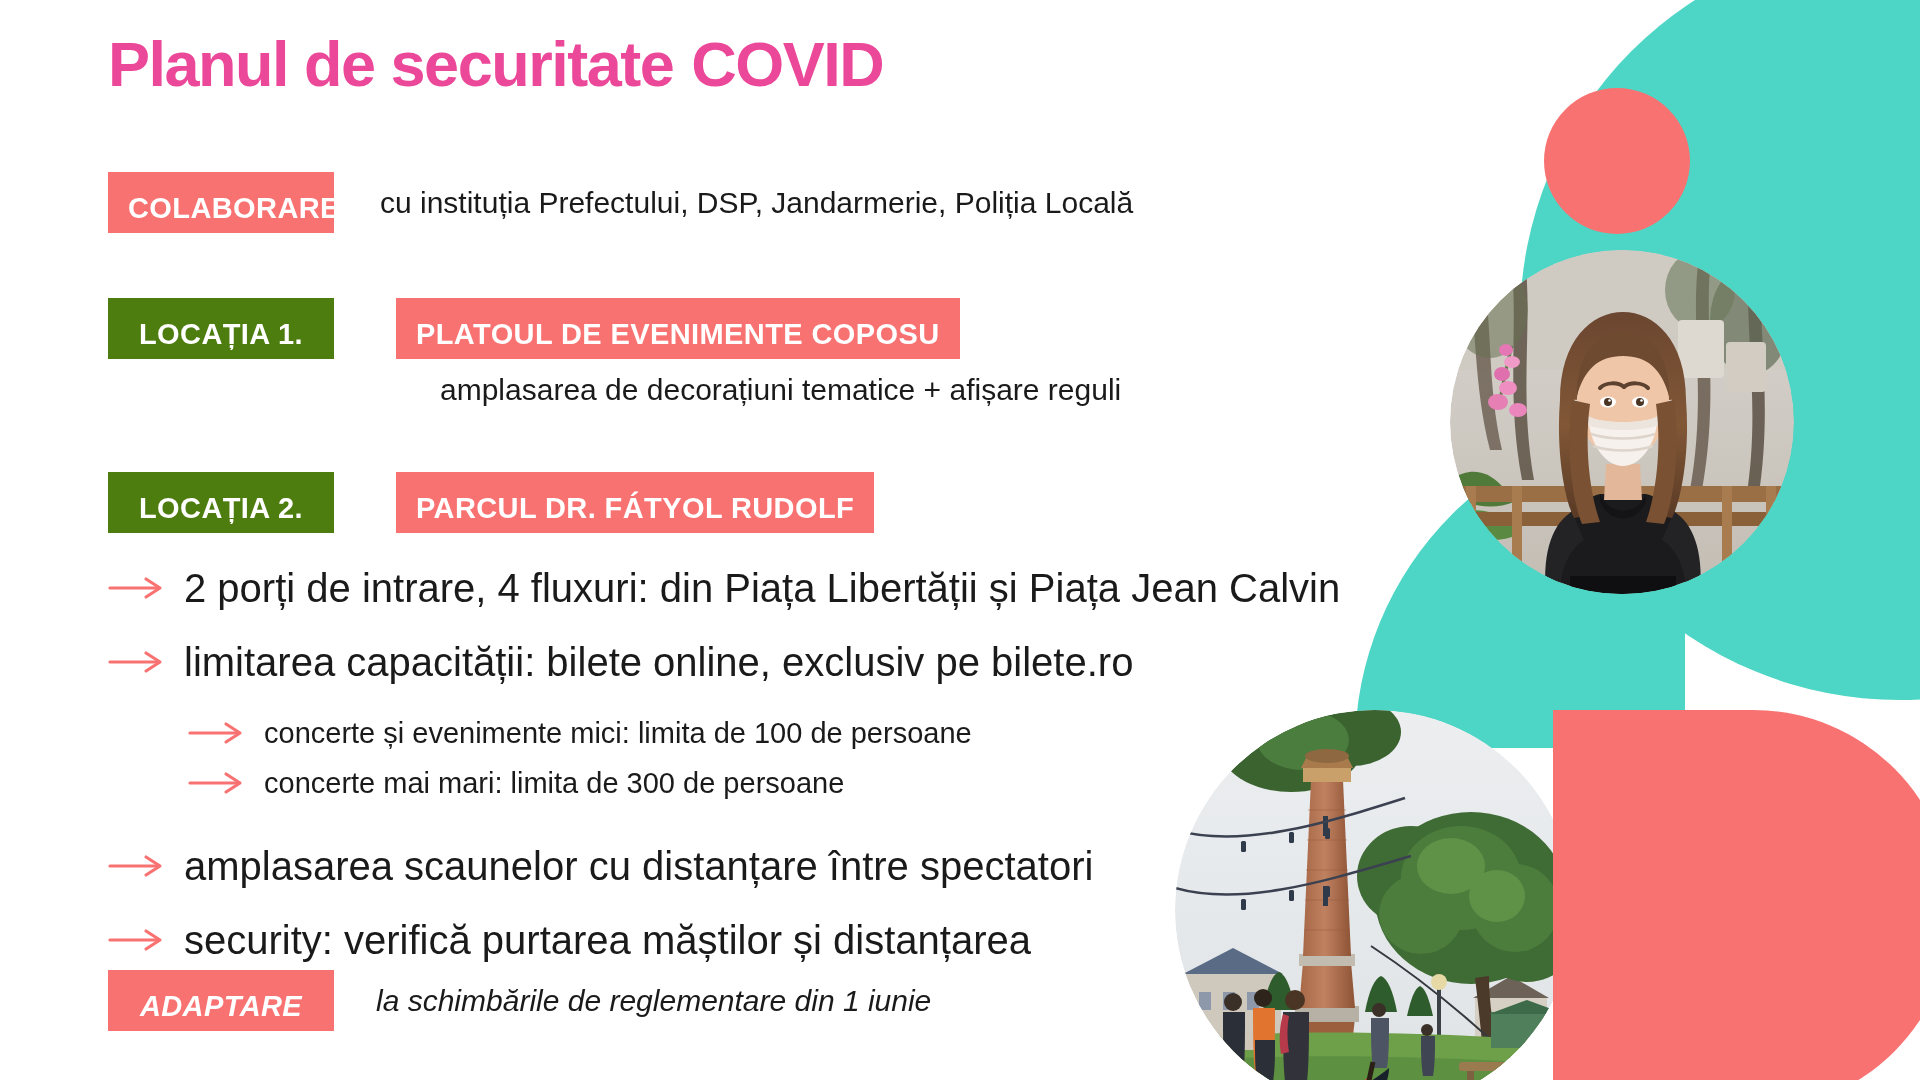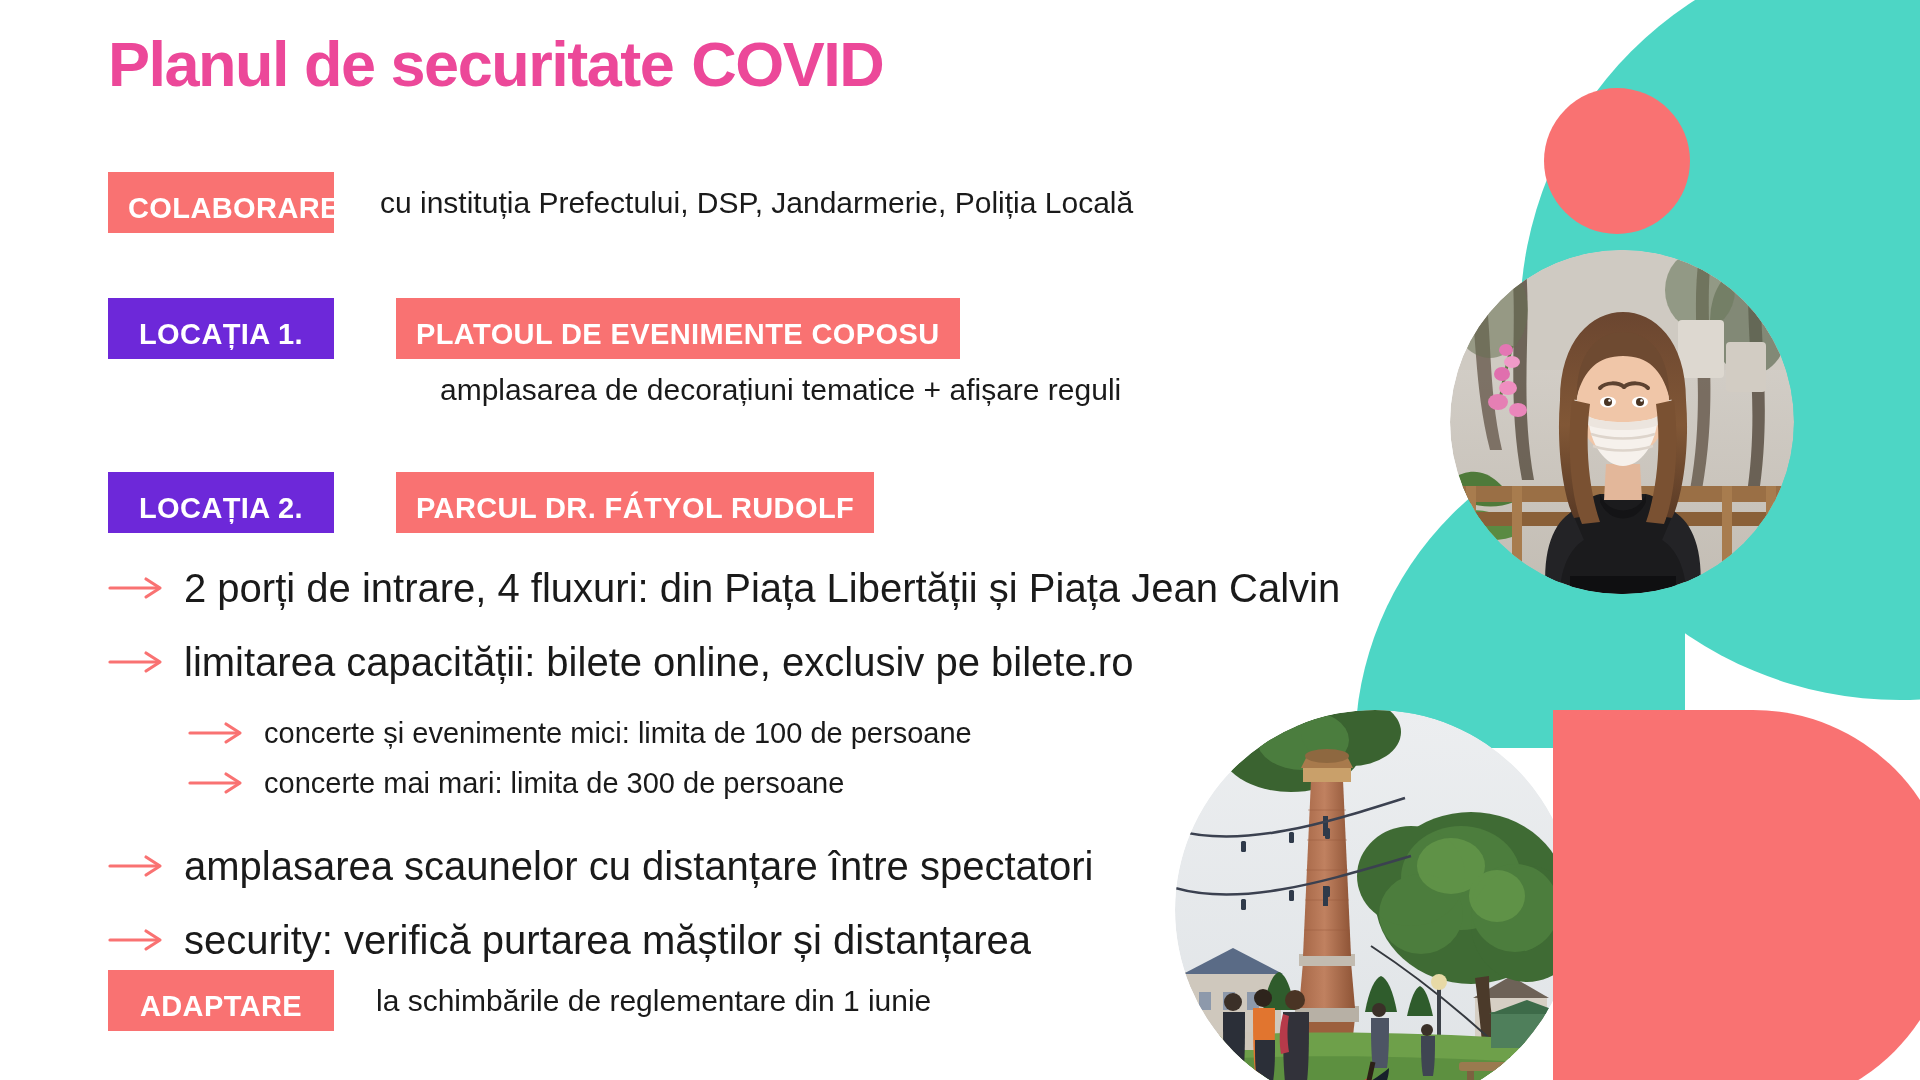--- a/index.html
+++ b/index.html
@@ -129,21 +129,21 @@
     display: inline-block;
     color: #ffffff;
     font-weight: bold;
     font-size: 29px;
     letter-spacing: 0.4px;
     padding: 22px 20px 10px 20px;
     line-height: 1;
     text-align: center;
   }
   .badge-coral { background: #F97272; }
-  .badge-teal  { background: #6d28d9; }
+  .badge-teal  { background: #4d7c0f; }
 
   .badge-label-fixed { width: 226px; box-sizing: border-box; }
 
   .plain {
     font-size: 30px;
     color: #1a1a1a;
     font-weight: normal;
   }
 
   
@@ -153,21 +153,21 @@
   #row-loc1 { left: 108px; top: 298px; }
   #row-loc1 .badge-teal { width: 226px; box-sizing: border-box; }
   #row-loc1 .badge-coral { margin-left: 62px; }
 
   #row-loc1-desc { left: 440px; top: 373px; }
 
   #row-loc2 { left: 108px; top: 472px; }
   #row-loc2 .badge-teal { width: 226px; box-sizing: border-box; }
   #row-loc2 .badge-coral { margin-left: 62px; }
 
-  #row-adaptare { left: 108px; top: 970px; }
+  #row-adaptare { left: 108px; top: 970px; font-style: italic; }
   #row-adaptare .badge-coral { width: 226px; box-sizing: border-box; }
   #row-adaptare .plain { margin-left: 42px; }
 
   
   .bullets {
     position: absolute;
     left: 108px;
     top: 560px;
     width: 1280px;
   }

